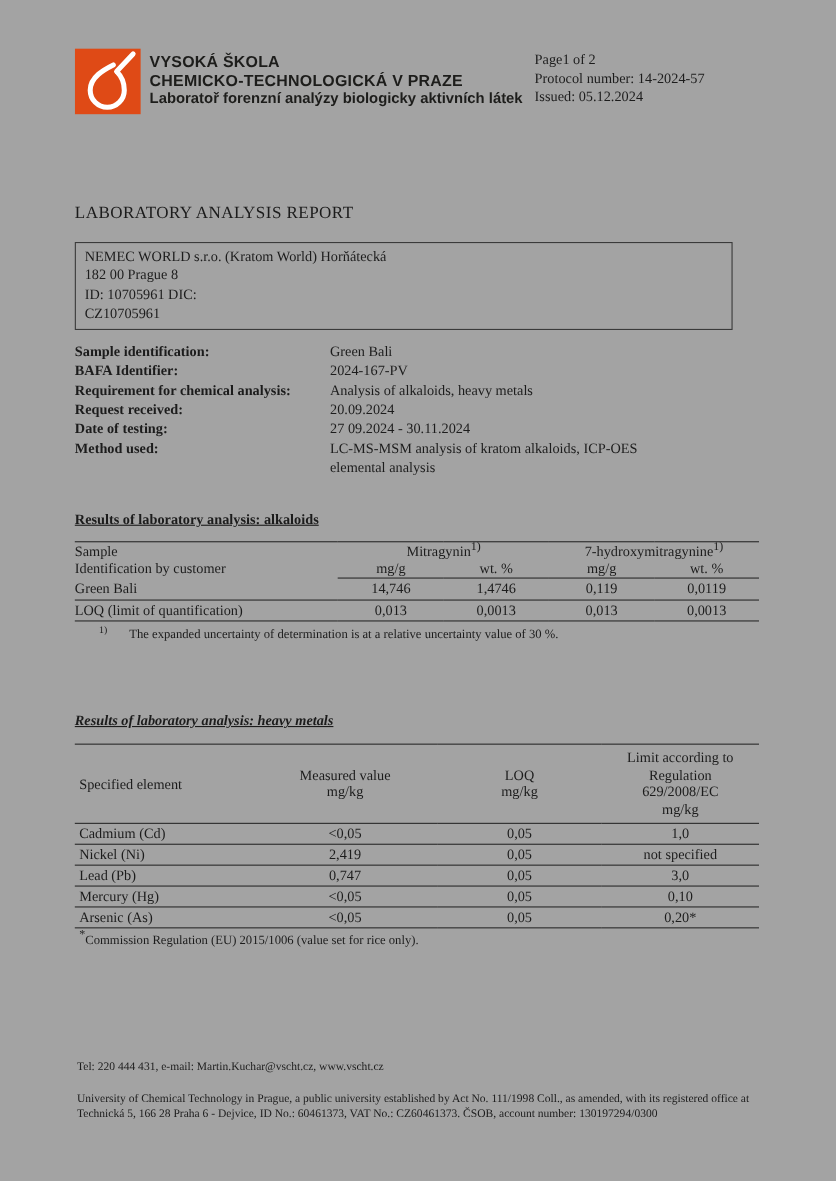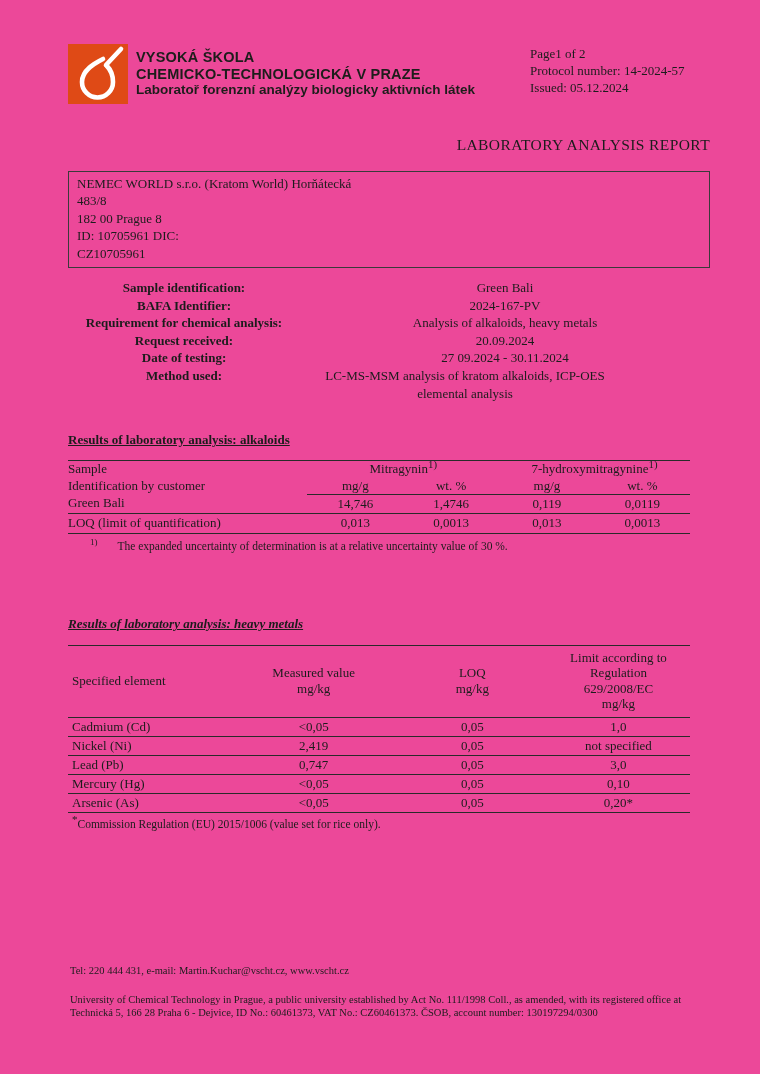--- a/index.html
+++ b/index.html
@@ -1,41 +1,41 @@
 <!DOCTYPE html>
 <html><head>
 <meta charset="utf-8">
 <style>
   * { margin:0; padding:0; box-sizing:border-box; }
   html,body { background:#ffffff; }
   .page {
-    width:760px; height:1074px; background:#ec4899; position:relative;
+    width:760px; height:1074px; background:#a3a3a3; position:relative;
     font-family:"Liberation Serif", serif; color:#1c1c1c;
-    padding:44px 50px 0 68px; overflow:hidden;
+    padding:44px 94px 0 68px; overflow:hidden;
   }
   
   .header-row { display:flex; align-items:flex-start; }
   .logo-box { width:60px; height:60px; flex:0 0 60px; }
   .inst-text {
     margin-left:8px; padding-top:5px;
     font-family:"Liberation Sans", sans-serif; color:#1d1d1b;
   }
   .inst-line1, .inst-line2 { font-weight:bold; font-size:14.5px; line-height:16.5px; letter-spacing:.2px; }
   .inst-line3 { font-weight:600; font-size:13.5px; line-height:16px; }
   .page-info { margin-left:auto; width:180px; font-size:13px; line-height:17px; padding-top:1px; }
   
-  .title { text-align:right; font-size:15.5px; margin-top:32px; letter-spacing:.4px; }
+  .title { text-align:left; font-size:15.5px; margin-top:81px; letter-spacing:.4px; }
   
   .customer-box {
     border:1px solid #3a3a3a; margin-top:17px; padding:3px 8px 5px 8px;
     font-size:13px; line-height:17.4px;
   }
   .customer-label { font-weight:bold; }
   
-  .sample-info { margin-top:11px; font-size:13px;text-align:center; }
+  .sample-info { margin-top:11px; font-size:13px; }
   .si-row { display:flex; line-height:17.6px; }
   .si-label { width:232px; font-weight:bold; flex:0 0 232px; }
   .si-value { flex:1; }
   
   .section-heading {
     font-weight:bold; font-size:13px; text-decoration:underline; line-height:16px;
   }
   .alk-heading { margin-top:30px; }
   .hm-heading { margin-top:62px;font-style:italic; }
   
@@ -87,21 +87,20 @@
       <div>Page1 of 2</div>
       <div>Protocol number: 14-2024-57</div>
       <div>Issued: 05.12.2024</div>
     </div>
   </div>
 
   <div class="title">LABORATORY ANALYSIS REPORT</div>
 
   <div class="customer-box">
     <div>NEMEC WORLD s.r.o. (Kratom World) Horňátecká</div>
-    <div>483/8</div>
     <div>182 00 Prague 8</div>
     <div>ID: 10705961 DIC:</div>
     <div>CZ10705961</div>
   </div>
 
   <div class="sample-info">
     <div class="si-row">
       <div class="si-label">Sample identification:</div>
       <div class="si-value">Green Bali</div>
     </div>

